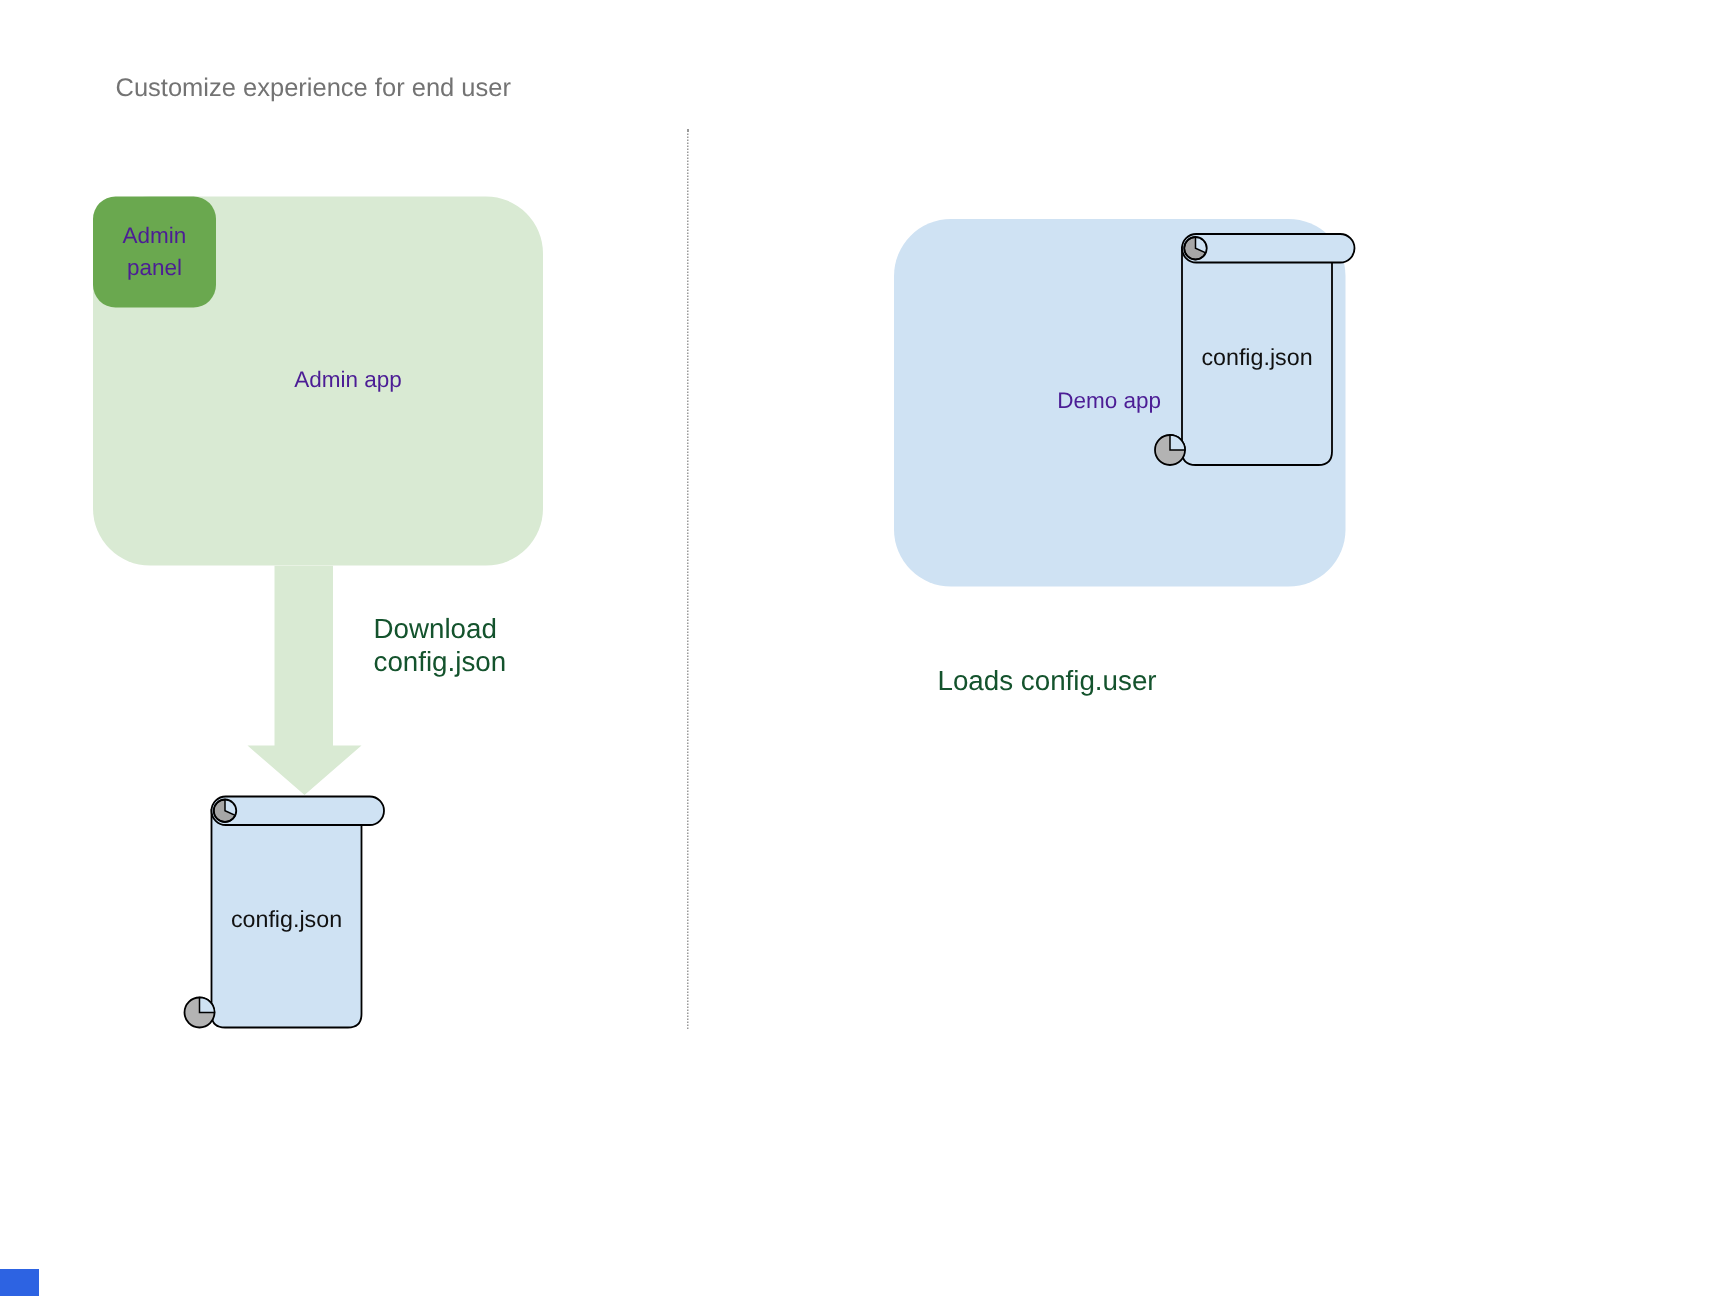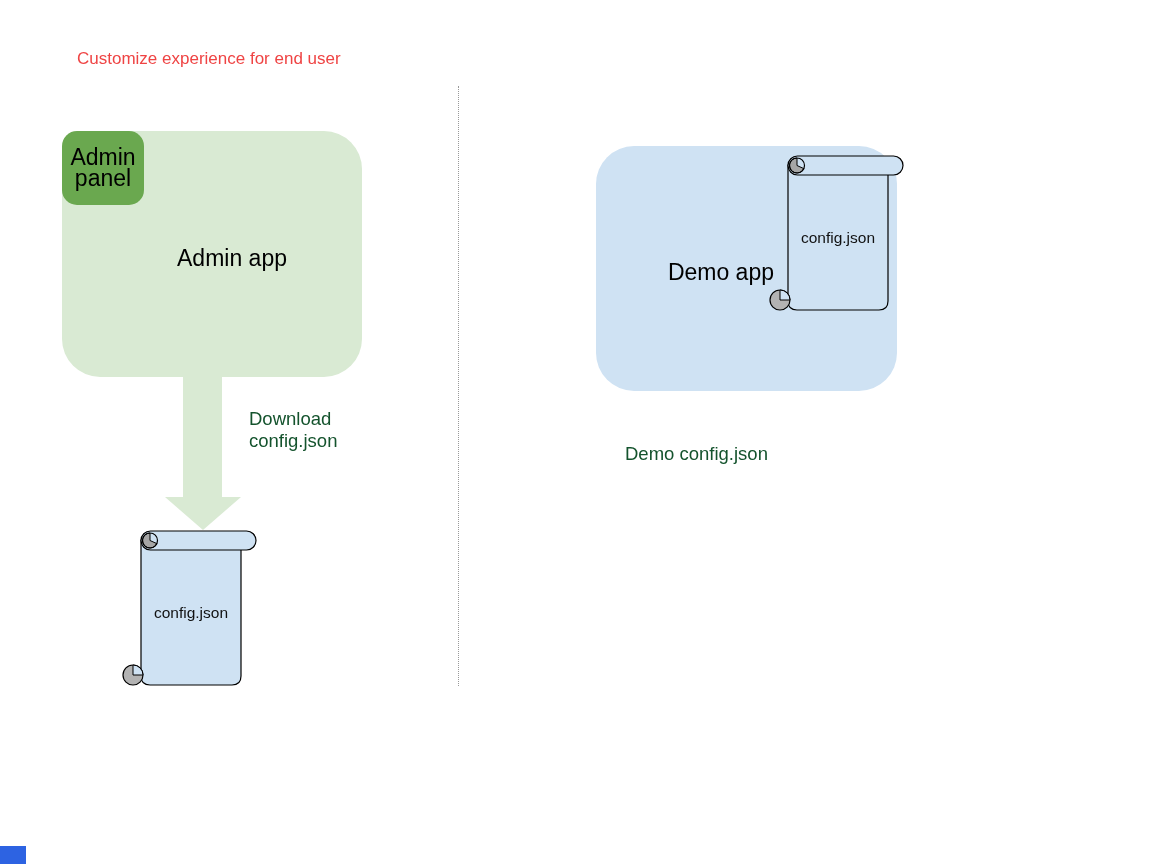--- a/index.html
+++ b/index.html
@@ -1,22 +1,22 @@
 <!DOCTYPE html>
 <html><head>
 <meta charset="utf-8">
 <style>
   html,body { margin:0; padding:0; background:#ffffff; }
   #stage {
     position:relative; width:1152px; height:864px; overflow:hidden;
     background:#ffffff; font-family:"Liberation Sans", sans-serif; color:#111;
   }
   .abs { position:absolute; }
-  .title { font-size:17px; color:#ef4444; white-space:nowrap; }
-  .box-label { font-size:23px; color:#000000; }
+  .title { font-size:17px; color:#737373; white-space:nowrap; }
+  .box-label { font-size:15px; color:#4c1d95; }
   .caption { font-size:18.5px; color:#14532d; line-height:22px; }
 
   
   #admin-app {
     left:62px; top:131px; width:300px; height:246px;
     background:#d9ead3; border-radius:38px;
   }
   #admin-app-label {
     left:62px; top:245px; width:340px; text-align:center;
   }
@@ -104,17 +104,17 @@
   <svg class="abs" style="left:767px; top:155px;" width="140" height="160" viewBox="0 0 140 160">
     <path class="sc-body" d="M21 10 H121 V146 Q121 155 112 155 H30 Q21 155 21 146 Z"></path>
     <circle class="sc-curl-bot" cx="13" cy="145" r="10"></circle>
     <path class="sc-notch" d="M13 145 L13 135 A10 10 0 0 1 23 145 Z"></path>
     <rect class="sc-bar" x="21" y="1" width="115" height="19" rx="9.5"></rect>
     <path class="sc-curl-top" d="M30 10.5 L30 3 A7.5 7.5 0 1 0 36.8 13.6 Z"></path>
     <circle class="sc-ring" cx="30" cy="10.5" r="7.5"></circle>
     <text class="sc-text" x="71" y="88">config.json</text>
   </svg>
 
-  <div id="loads-caption" class="abs caption">Demo config.json</div>
+  <div id="loads-caption" class="abs caption">Loads config.user</div>
 
   <div id="corner-square" class="abs"></div>
 
 </div>
 
 </body></html>

